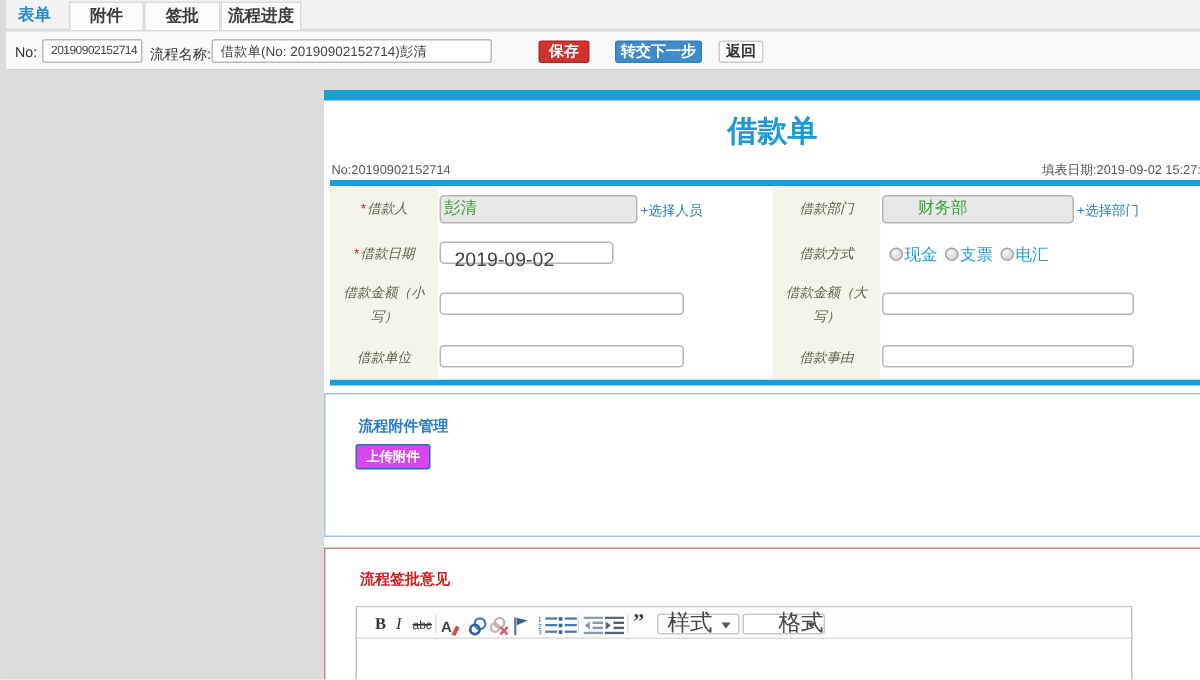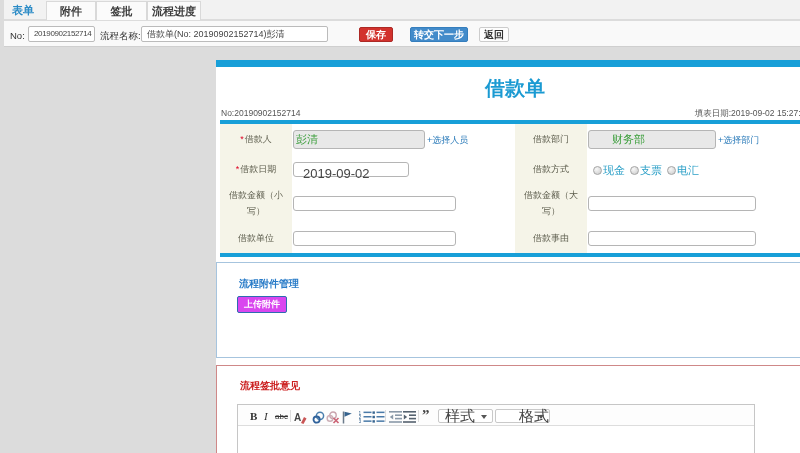--- a/index.html
+++ b/index.html
@@ -25,21 +25,21 @@
 .page { position:absolute; left:0; top:47px; width:800px; height:406px; background:#dcdcdc; }
 .panel { position:absolute; left:212px; top:13px; width:598px; height:500px; background:#fff; border-top:7px solid #189fd8; }
 .ptitle { margin-top:10px; text-align:center; font-size:20px; font-weight:bold; color:#1a9ad2; height:23px; line-height:23px; }
 .prow { position:relative; height:20px; font-size:8.5px; color:#555; }
 .pno { position:absolute; left:5px; top:8px; }
 .pdate { position:absolute; right:4px; top:8px; }
 
 
 .ftable { margin:0 4px; border-top:4px solid #189fd8; border-bottom:4px solid #189fd8; border-collapse:separate; border-spacing:0; width:590px; }
 .ftable td { vertical-align:middle; }
-td.flabel { width:72px; background:#f5f4e8; text-align:center; font-size:9px; color:#5c5c4c; padding:1px; line-height:16px; }
+td.flabel { width:72px; background:#f5f4e8; text-align:center; font-size:9px; color:#5c5c4c; padding:1px; line-height:16px;font-style:italic; }
 td.ffield { width:223px; background:#fff; padding-left:1px; }
 .req { color:#d02; margin-right:1px; }
 .ginput { display:inline-block; width:132px; height:19px; background:#e8e8e8; border:1px solid #b5b5b5; border-radius:3px; font-size:11px; color:#3b9e3b; line-height:17px; padding:0 2px; vertical-align:middle; }
 .winput { display:inline-block; height:15px; background:#fff; border:1px solid #b5b5b5; border-radius:3px; font-size:12px; color:#444; line-height:13px; padding:4px 5px; vertical-align:middle; }
 .sellink { font-size:9px; color:#2a7ab9; margin-left:2px; }
 .radios { font-size:11px; color:#2a9fc7; margin-left:5px; }
 .rg { margin-right:5px; }
 .radio { display:inline-block; width:9px; height:9px; border-radius:50%; background:radial-gradient(circle at 35% 30%, #f8f8f8, #c9c9c9); border:1px solid #a5a5a5; vertical-align:-1px; margin-right:1px; }
 
 

